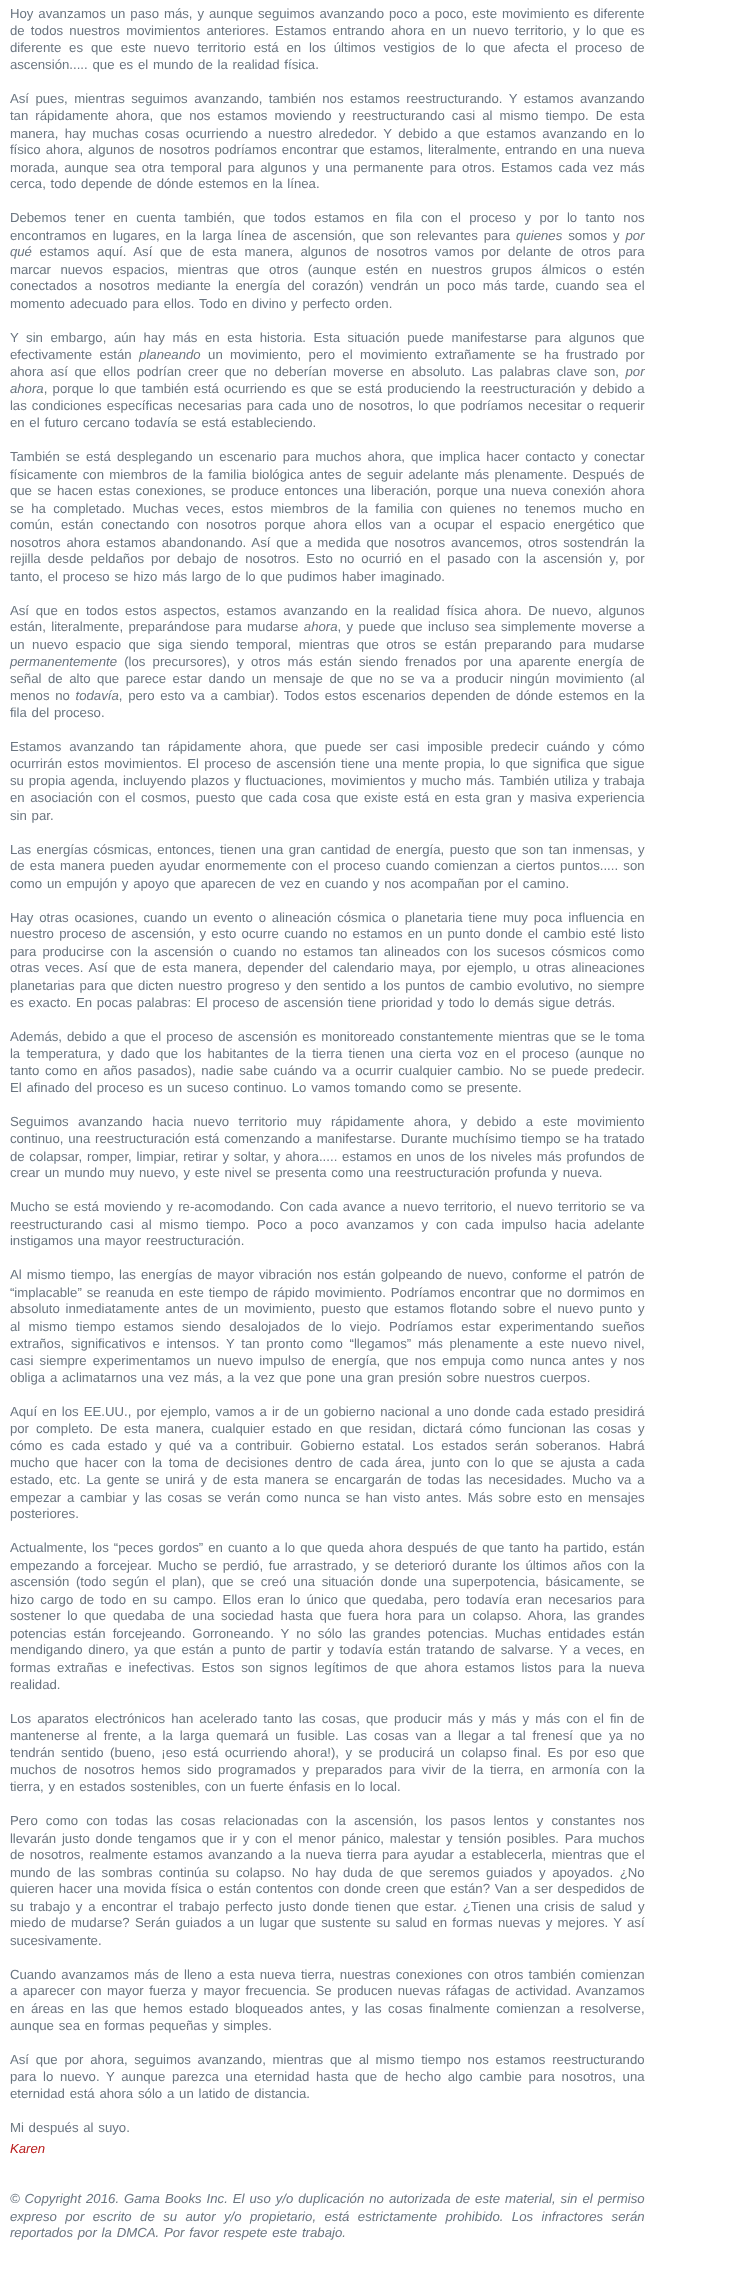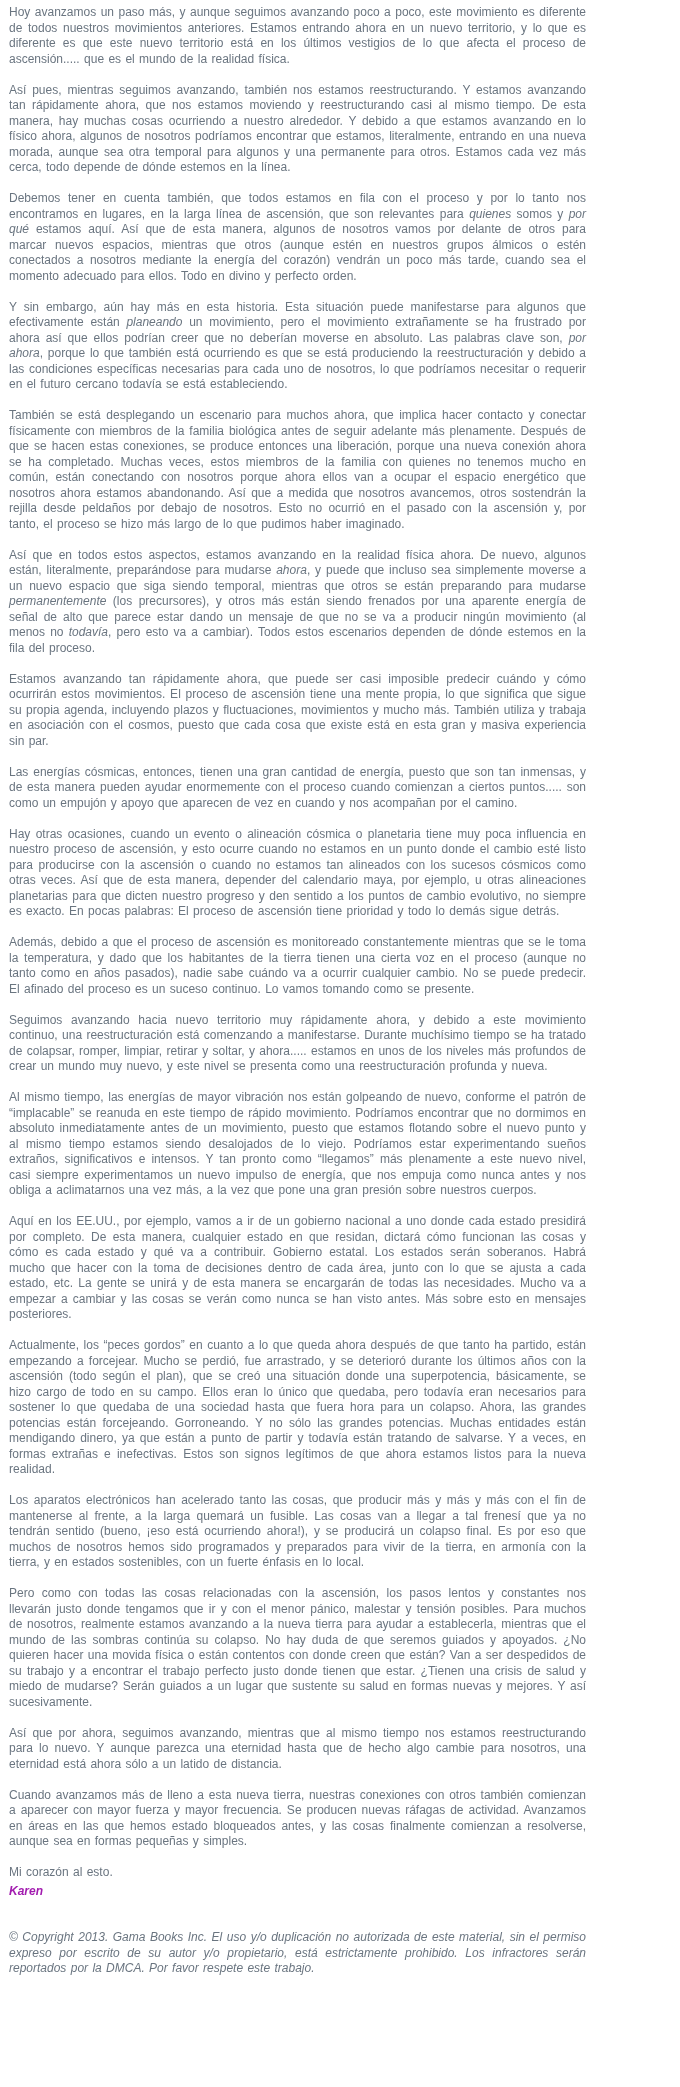--- a/index.html
+++ b/index.html
@@ -27,22 +27,22 @@
   .para {
     margin: 0 0 15.5px 0;
   }
   .it {
     font-style: italic;
   }
   .sig {
     margin-bottom: 3px;
   }
   .signature-name {
-    font-weight: bold;
-    color: #a21caf;
+    font-weight: normal;
+    color: #b91c1c;
   }
   .copyright {
     margin-top: 31px;
     font-style: italic;
   }
 </style>
 </head>
 <body>
 
 <div class="doc">
@@ -50,23 +50,24 @@
     <p class="para"><span>Así pues, mientras seguimos avanzando, también nos estamos reestructurando. Y estamos avanzando tan rápidamente ahora, que nos estamos moviendo y reestructurando casi al mismo tiempo. De esta manera, hay muchas cosas ocurriendo a nuestro alrededor. Y debido a que estamos avanzando en lo físico ahora, algunos de nosotros podríamos encontrar que estamos, literalmente, entrando en una nueva morada, aunque sea otra temporal para algunos y una permanente para otros. Estamos cada vez más cerca, todo depende de dónde estemos en la línea.</span></p>
     <p class="para"><span>Debemos tener en cuenta también, que todos estamos en fila con el proceso y por lo tanto nos encontramos en lugares, en la larga línea de ascensión, que son relevantes para </span><span class="it">quienes</span><span> somos y </span><span class="it">por qué</span><span> estamos aquí. Así que de esta manera, algunos de nosotros vamos por delante de otros para marcar nuevos espacios, mientras que otros (aunque estén en nuestros grupos álmicos o estén conectados a nosotros mediante la energía del corazón) vendrán un poco más tarde, cuando sea el momento adecuado para ellos. Todo en divino y perfecto orden.</span></p>
     <p class="para"><span>Y sin embargo, aún hay más en esta historia. Esta situación puede manifestarse para algunos que efectivamente están </span><span class="it">planeando</span><span> un movimiento, pero el movimiento extrañamente se ha frustrado por ahora así que ellos podrían creer que no deberían moverse en absoluto. Las palabras clave son, </span><span class="it">por ahora</span><span>, porque lo que también está ocurriendo es que se está produciendo la reestructuración y debido a las condiciones específicas necesarias para cada uno de nosotros, lo que podríamos necesitar o requerir en el futuro cercano todavía se está estableciendo.</span></p>
     <p class="para"><span>También se está desplegando un escenario para muchos ahora, que implica hacer contacto y conectar físicamente con miembros de la familia biológica antes de seguir adelante más plenamente. Después de que se hacen estas conexiones, se produce entonces una liberación, porque una nueva conexión ahora se ha completado. Muchas veces, estos miembros de la familia con quienes no tenemos mucho en común, están conectando con nosotros porque ahora ellos van a ocupar el espacio energético que nosotros ahora estamos abandonando. Así que a medida que nosotros avancemos, otros sostendrán la rejilla desde peldaños por debajo de nosotros. Esto no ocurrió en el pasado con la ascensión y, por tanto, el proceso se hizo más largo de lo que pudimos haber imaginado.</span></p>
     <p class="para"><span>Así que en todos estos aspectos, estamos avanzando en la realidad física ahora. De nuevo, algunos están, literalmente, preparándose para mudarse </span><span class="it">ahora</span><span>, y puede que incluso sea simplemente moverse a un nuevo espacio que siga siendo temporal, mientras que otros se están preparando para mudarse </span><span class="it">permanentemente</span><span> (los precursores), y otros más están siendo frenados por una aparente energía de señal de alto que parece estar dando un mensaje de que no se va a producir ningún movimiento (al menos no </span><span class="it">todavía</span><span>, pero esto va a cambiar). Todos estos escenarios dependen de dónde estemos en la fila del proceso.</span></p>
     <p class="para"><span>Estamos avanzando tan rápidamente ahora, que puede ser casi imposible predecir cuándo y cómo ocurrirán estos movimientos. El proceso de ascensión tiene una mente propia, lo que significa que sigue su propia agenda, incluyendo plazos y fluctuaciones, movimientos y mucho más. También utiliza y trabaja en asociación con el cosmos, puesto que cada cosa que existe está en esta gran y masiva experiencia sin par.</span></p>
     <p class="para"><span>Las energías cósmicas, entonces, tienen una gran cantidad de energía, puesto que son tan inmensas, y de esta manera pueden ayudar enormemente con el proceso cuando comienzan a ciertos puntos..... son como un empujón y apoyo que aparecen de vez en cuando y nos acompañan por el camino.</span></p>
     <p class="para"><span>Hay otras ocasiones, cuando un evento o alineación cósmica o planetaria tiene muy poca influencia en nuestro proceso de ascensión, y esto ocurre cuando no estamos en un punto donde el cambio esté listo para producirse con la ascensión o cuando no estamos tan alineados con los sucesos cósmicos como otras veces. Así que de esta manera, depender del calendario maya, por ejemplo, u otras alineaciones planetarias para que dicten nuestro progreso y den sentido a los puntos de cambio evolutivo, no siempre es exacto. En pocas palabras: El proceso de ascensión tiene prioridad y todo lo demás sigue detrás.</span></p>
     <p class="para"><span>Además, debido a que el proceso de ascensión es monitoreado constantemente mientras que se le toma la temperatura, y dado que los habitantes de la tierra tienen una cierta voz en el proceso (aunque no tanto como en años pasados), nadie sabe cuándo va a ocurrir cualquier cambio. No se puede predecir. El afinado del proceso es un suceso continuo. Lo vamos tomando como se presente.</span></p>
     <p class="para"><span>Seguimos avanzando hacia nuevo territorio muy rápidamente ahora, y debido a este movimiento continuo, una reestructuración está comenzando a manifestarse. Durante muchísimo tiempo se ha tratado de colapsar, romper, limpiar, retirar y soltar, y ahora..... estamos en unos de los niveles más profundos de crear un mundo muy nuevo, y este nivel se presenta como una reestructuración profunda y nueva.</span></p>
+    <p class="para"><span>Mucho se está moviendo y re-acomodando. Con cada avance a nuevo territorio, el nuevo territorio se va reestructurando casi al mismo tiempo. Poco a poco avanzamos y con cada impulso hacia adelante instigamos una mayor reestructuración.</span></p>
     <p class="para"><span>Al mismo tiempo, las energías de mayor vibración nos están golpeando de nuevo, conforme el patrón de “implacable” se reanuda en este tiempo de rápido movimiento. Podríamos encontrar que no dormimos en absoluto inmediatamente antes de un movimiento, puesto que estamos flotando sobre el nuevo punto y al mismo tiempo estamos siendo desalojados de lo viejo. Podríamos estar experimentando sueños extraños, significativos e intensos. Y tan pronto como “llegamos” más plenamente a este nuevo nivel, casi siempre experimentamos un nuevo impulso de energía, que nos empuja como nunca antes y nos obliga a aclimatarnos una vez más, a la vez que pone una gran presión sobre nuestros cuerpos.</span></p>
     <p class="para"><span>Aquí en los EE.UU., por ejemplo, vamos a ir de un gobierno nacional a uno donde cada estado presidirá por completo. De esta manera, cualquier estado en que residan, dictará cómo funcionan las cosas y cómo es cada estado y qué va a contribuir. Gobierno estatal. Los estados serán soberanos. Habrá mucho que hacer con la toma de decisiones dentro de cada área, junto con lo que se ajusta a cada estado, etc. La gente se unirá y de esta manera se encargarán de todas las necesidades. Mucho va a empezar a cambiar y las cosas se verán como nunca se han visto antes. Más sobre esto en mensajes posteriores.</span></p>
     <p class="para"><span>Actualmente, los “peces gordos” en cuanto a lo que queda ahora después de que tanto ha partido, están empezando a forcejear. Mucho se perdió, fue arrastrado, y se deterioró durante los últimos años con la ascensión (todo según el plan), que se creó una situación donde una superpotencia, básicamente, se hizo cargo de todo en su campo. Ellos eran lo único que quedaba, pero todavía eran necesarios para sostener lo que quedaba de una sociedad hasta que fuera hora para un colapso. Ahora, las grandes potencias están forcejeando. Gorroneando. Y no sólo las grandes potencias. Muchas entidades están mendigando dinero, ya que están a punto de partir y todavía están tratando de salvarse. Y a veces, en formas extrañas e inefectivas. Estos son signos legítimos de que ahora estamos listos para la nueva realidad.</span></p>
     <p class="para"><span>Los aparatos electrónicos han acelerado tanto las cosas, que producir más y más y más con el fin de mantenerse al frente, a la larga quemará un fusible. Las cosas van a llegar a tal frenesí que ya no tendrán sentido (bueno, ¡eso está ocurriendo ahora!), y se producirá un colapso final. Es por eso que muchos de nosotros hemos sido programados y preparados para vivir de la tierra, en armonía con la tierra, y en estados sostenibles, con un fuerte énfasis en lo local.</span></p>
     <p class="para"><span>Pero como con todas las cosas relacionadas con la ascensión, los pasos lentos y constantes nos llevarán justo donde tengamos que ir y con el menor pánico, malestar y tensión posibles. Para muchos de nosotros, realmente estamos avanzando a la nueva tierra para ayudar a establecerla, mientras que el mundo de las sombras continúa su colapso. No hay duda de que seremos guiados y apoyados. ¿No quieren hacer una movida física o están contentos con donde creen que están? Van a ser despedidos de su trabajo y a encontrar el trabajo perfecto justo donde tienen que estar. ¿Tienen una crisis de salud y miedo de mudarse? Serán guiados a un lugar que sustente su salud en formas nuevas y mejores. Y así sucesivamente.</span></p>
+    <p class="para"><span>Cuando avanzamos más de lleno a esta nueva tierra, nuestras conexiones con otros también comienzan a aparecer con mayor fuerza y mayor frecuencia. Se producen nuevas ráfagas de actividad. Avanzamos en áreas en las que hemos estado bloqueados antes, y las cosas finalmente comienzan a resolverse, aunque sea en formas pequeñas y simples.</span></p>
     <p class="para"><span>Así que por ahora, seguimos avanzando, mientras que al mismo tiempo nos estamos reestructurando para lo nuevo. Y aunque parezca una eternidad hasta que de hecho algo cambie para nosotros, una eternidad está ahora sólo a un latido de distancia.</span></p>
-    <p class="para"><span>Cuando avanzamos más de lleno a esta nueva tierra, nuestras conexiones con otros también comienzan a aparecer con mayor fuerza y mayor frecuencia. Se producen nuevas ráfagas de actividad. Avanzamos en áreas en las que hemos estado bloqueados antes, y las cosas finalmente comienzan a resolverse, aunque sea en formas pequeñas y simples.</span></p>
-    <p class="para sig"><span>Mi corazón al esto.</span></p>
+    <p class="para sig"><span>Mi después al suyo.</span></p>
     <p class="para signature-name"><span class="it">Karen</span></p>
-    <p class="para copyright"><span>© Copyright 2013. Gama Books Inc. El uso y/o duplicación no autorizada de este material, sin el permiso expreso por escrito de su autor y/o propietario, está estrictamente prohibido. Los infractores serán reportados por la DMCA. Por favor respete este trabajo.</span></p>
+    <p class="para copyright"><span>© Copyright 2016. Gama Books Inc. El uso y/o duplicación no autorizada de este material, sin el permiso expreso por escrito de su autor y/o propietario, está estrictamente prohibido. Los infractores serán reportados por la DMCA. Por favor respete este trabajo.</span></p>
   </div>
 
 </body></html>

